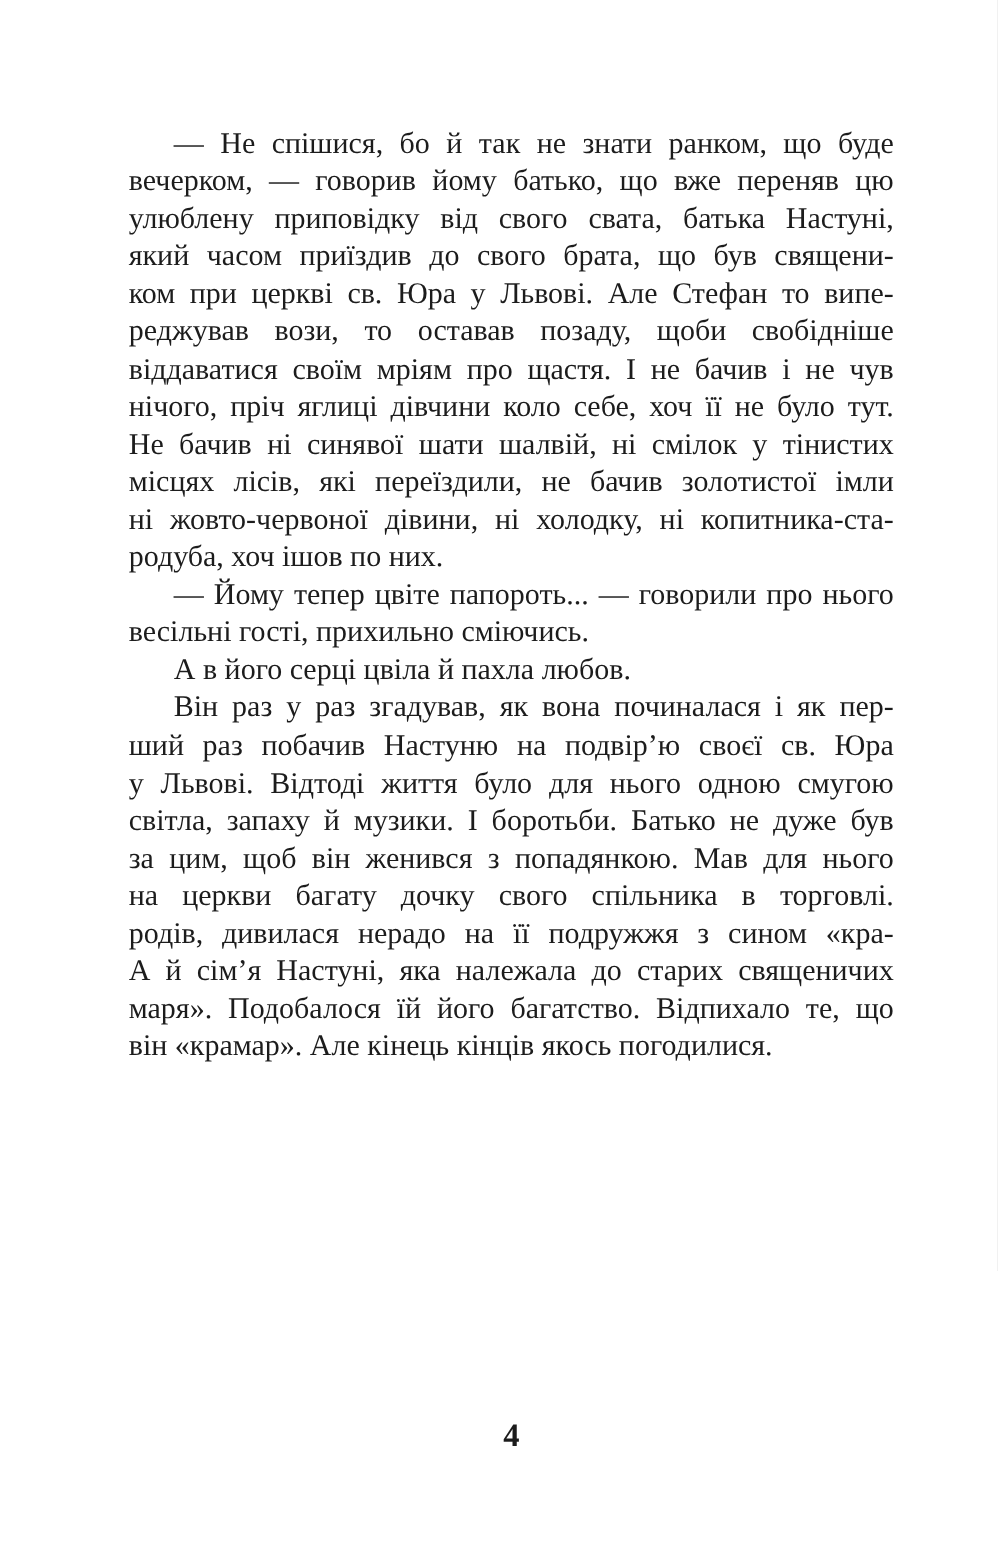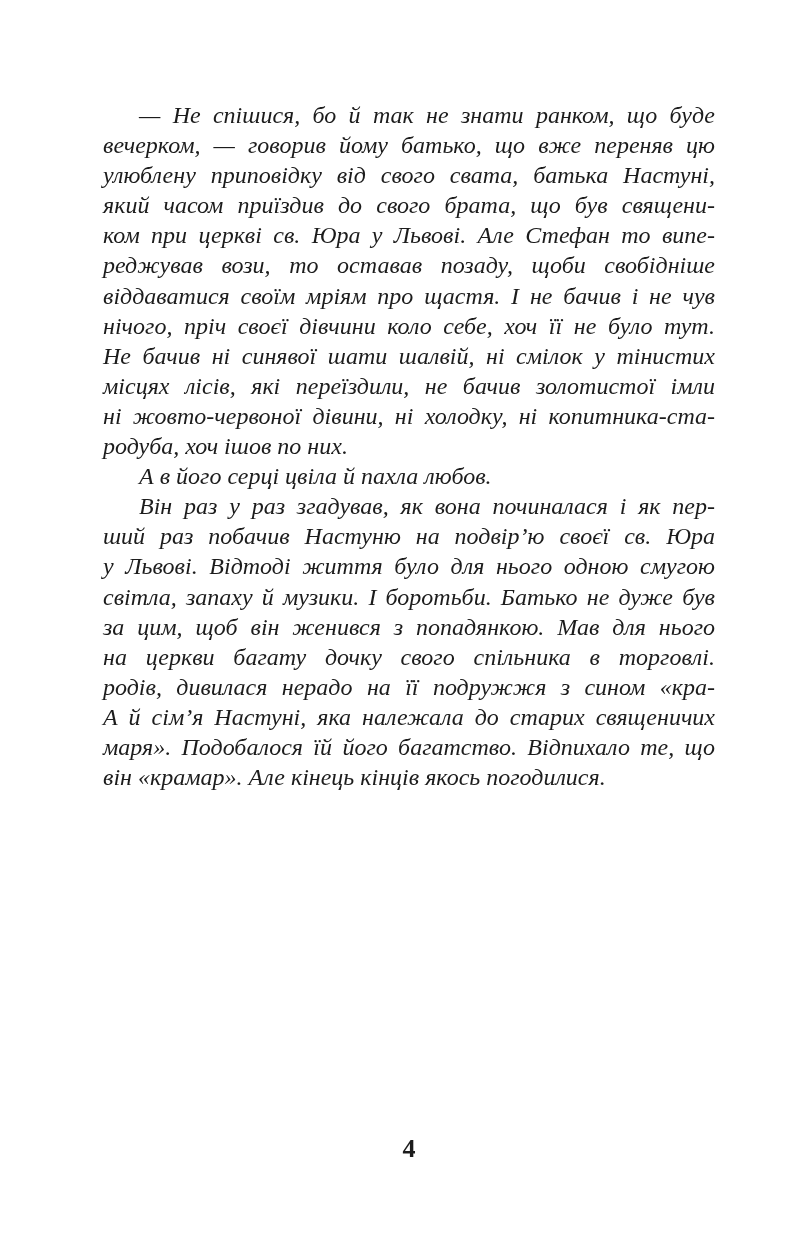--- a/index.html
+++ b/index.html
@@ -28,21 +28,20 @@
   .paragraph {
     margin: 0;
     padding: 0;
   }
   .line {
     text-align: justify;
     text-align-last: justify;
     white-space: normal;
     height: 30.1px;
     overflow: visible;
-    font-style: italic;
   }
   .line.first {
     text-indent: 36px;
   }
   .line.last {
     text-align: right;
     text-align-last: left;
   }
   .page-number {
     position: absolute;
@@ -61,25 +60,29 @@
 <div class="page">
   <div class="text-block">
       <div class="paragraph">
         <div class="line first">— Не спішися, бо й так не знати ранком, що буде</div>
         <div class="line">вечерком, — говорив йому батько, що вже переняв цю</div>
         <div class="line">улюблену приповідку від свого свата, батька Настуні,</div>
         <div class="line">який часом приїздив до свого брата, що був священи-</div>
         <div class="line">ком при церкві св. Юра у Львові. Але Стефан то випе-</div>
         <div class="line">реджував вози, то оставав позаду, щоби свобідніше</div>
         <div class="line">віддаватися своїм мріям про щастя. І не бачив і не чув</div>
-        <div class="line">нічого, пріч своєї дівчини коло себе, хоч її не було тут.</div>
+        <div class="line">нічого, пріч яглиці дівчини коло себе, хоч її не було тут.</div>
         <div class="line">Не бачив ні синявої шати шалвій, ні смілок у тінистих</div>
         <div class="line">місцях лісів, які переїздили, не бачив золотистої імли</div>
         <div class="line">ні жовто-червоної дівини, ні холодку, ні копитника-ста-</div>
         <div class="line last">родуба, хоч ішов по них.</div>
+      </div>
+      <div class="paragraph">
+        <div class="line first">— Йому тепер цвіте папороть... — говорили про нього</div>
+        <div class="line last">весільні гості, прихильно сміючись.</div>
       </div>
       <div class="paragraph">
         <div class="line first last">А в його серці цвіла й пахла любов.</div>
       </div>
       <div class="paragraph">
         <div class="line first">Він раз у раз згадував, як вона починалася і як пер-</div>
         <div class="line">ший раз побачив Настуню на подвір’ю своєї св. Юра</div>
         <div class="line">у Львові. Відтоді життя було для нього одною смугою</div>
         <div class="line">світла, запаху й музики. І боротьби. Батько не дуже був</div>
         <div class="line">за цим, щоб він женився з попадянкою. Мав для нього</div>

